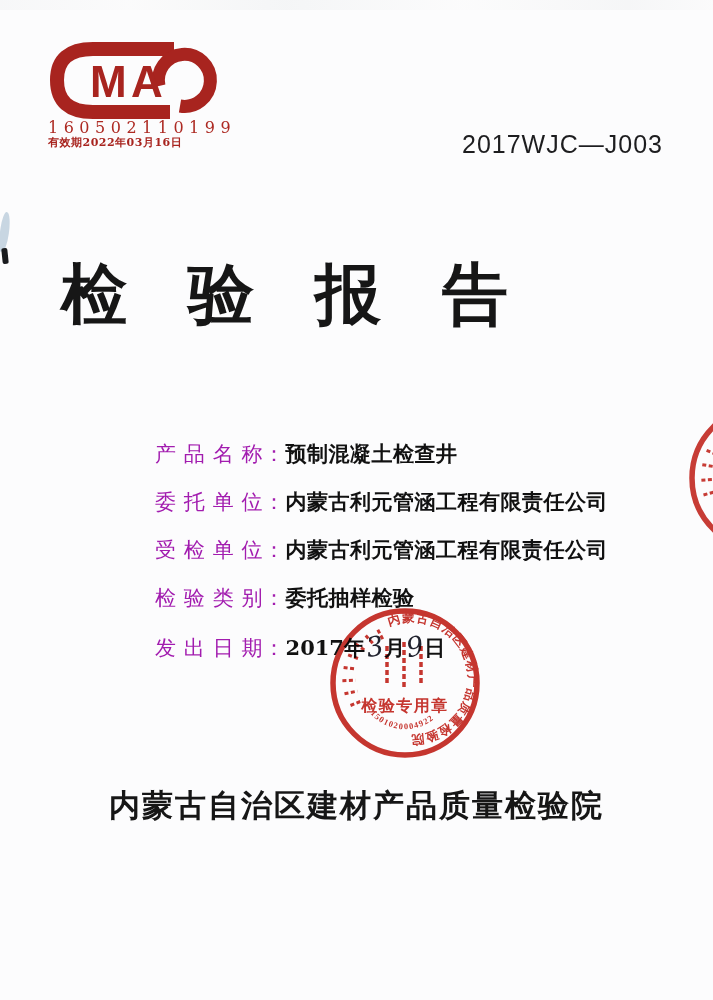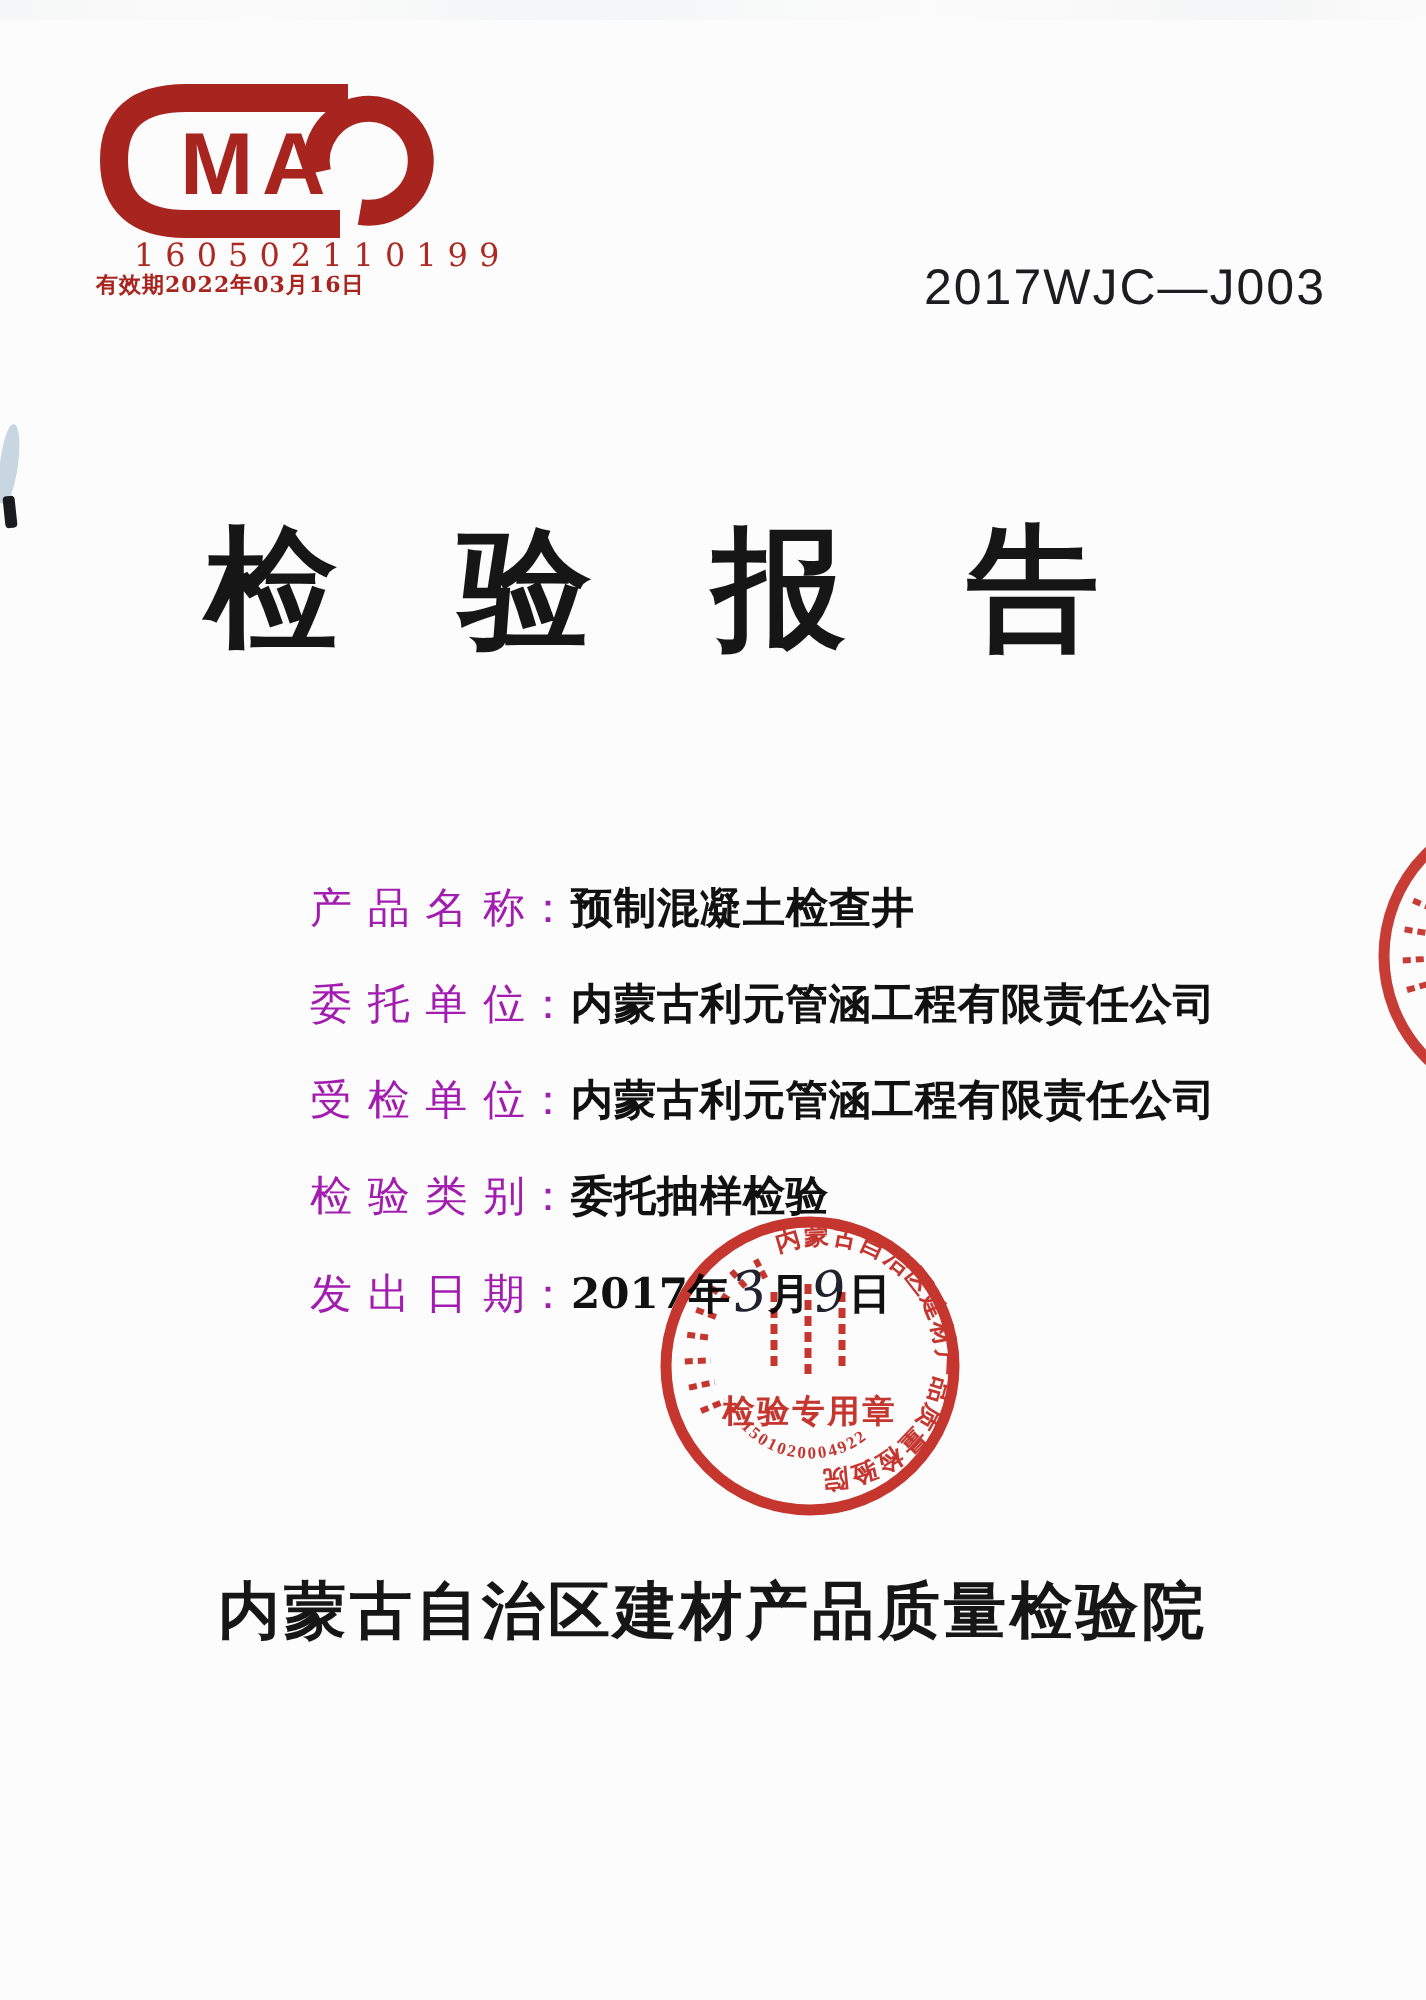--- a/index.html
+++ b/index.html
@@ -23,38 +23,38 @@
     position:absolute;left:2px;top:36px;width:6px;height:16px;background:#191b1e;
     border-radius:2px;transform:rotate(-6deg);
   }
 
   
   .cma-block{position:absolute;left:48px;top:40px;width:230px;}
   .cma-logo{display:block;}
   .cma-number{
     position:absolute;left:0;top:78px;
     color:#ad2a23;font-size:16px;letter-spacing:5.5px;
-    font-family:"DejaVu Serif", serif;white-space:nowrap;margin-left:19px;
+    font-family:"DejaVu Serif", serif;white-space:nowrap;
   }
   .cma-validity{
     position:absolute;left:0;top:95px;
     color:#a8241f;font-size:11px;font-weight:bold;letter-spacing:.5px;
     font-family:"DejaVu Serif", serif;white-space:nowrap;
   }
 
   .report-no{
     position:absolute;left:462px;top:130px;
     font-size:25px;color:#1d1d1f;letter-spacing:1px;
     font-family:Liberation Sans, sans-serif;white-space:nowrap;
   }
 
   .report-title{
     position:absolute;top:250px;left:0;width:713px;
-    text-align:center;font-size:66px;font-weight:bold;color:#161616;
-    letter-spacing:61px;box-sizing:border-box;
+    font-size:66px;font-weight:bold;color:#161616;
+    letter-spacing:61px;padding-left:61px;box-sizing:border-box;
     font-family:"DejaVu Serif", serif;white-space:nowrap;
   }
 
   .fields{position:absolute;left:155px;top:440px;width:500px;}
   .field-row{height:48px;line-height:27px;font-size:21px;white-space:nowrap;}
   .field-label{color:#a21caf;letter-spacing:1px;font-family:Liberation Sans, sans-serif;}
   .field-value{color:#111;font-weight:bold;letter-spacing:.5px;font-family:"DejaVu Serif", serif;margin-top:33px;}
   .date-print{color:#111;font-weight:bold;font-family:"DejaVu Serif", serif;}
   .handwritten{
     display:inline-block;color:#20222e;font-size:27px;font-style:italic;

